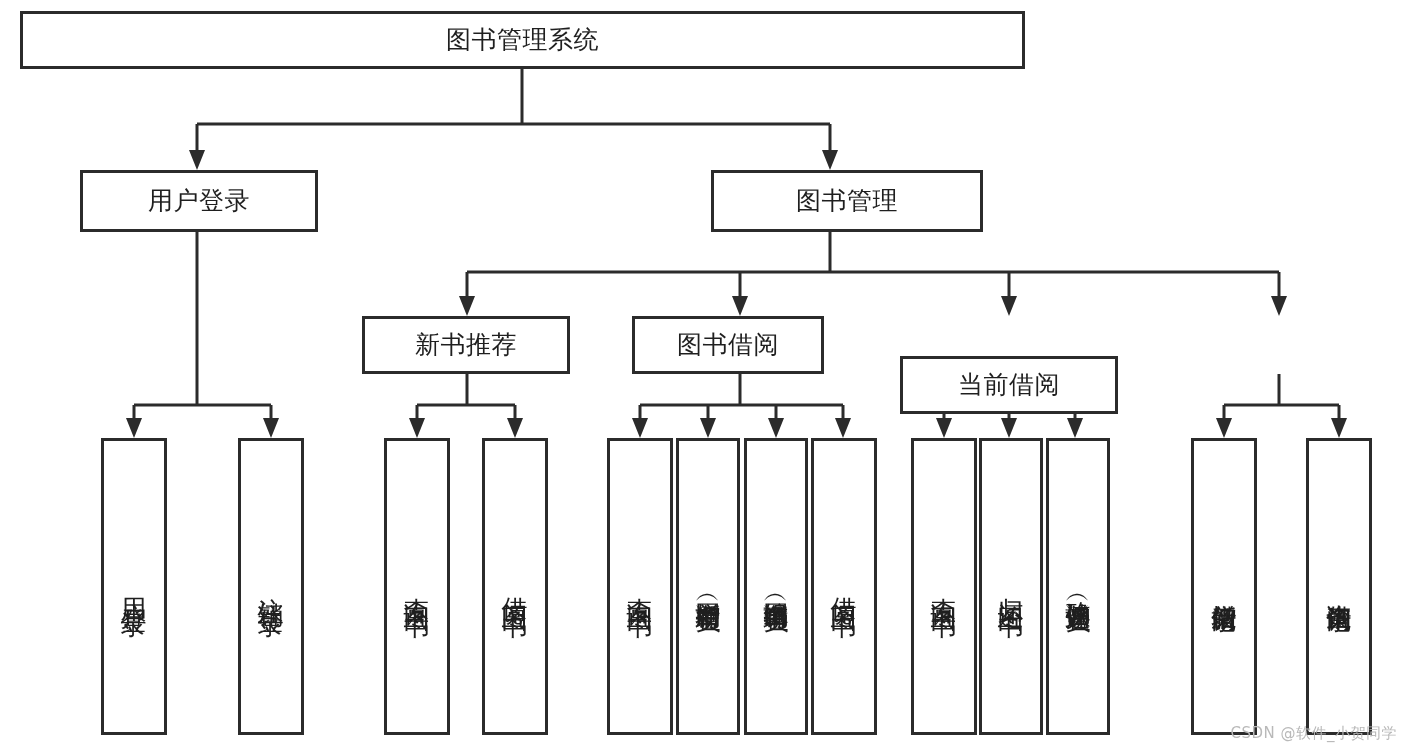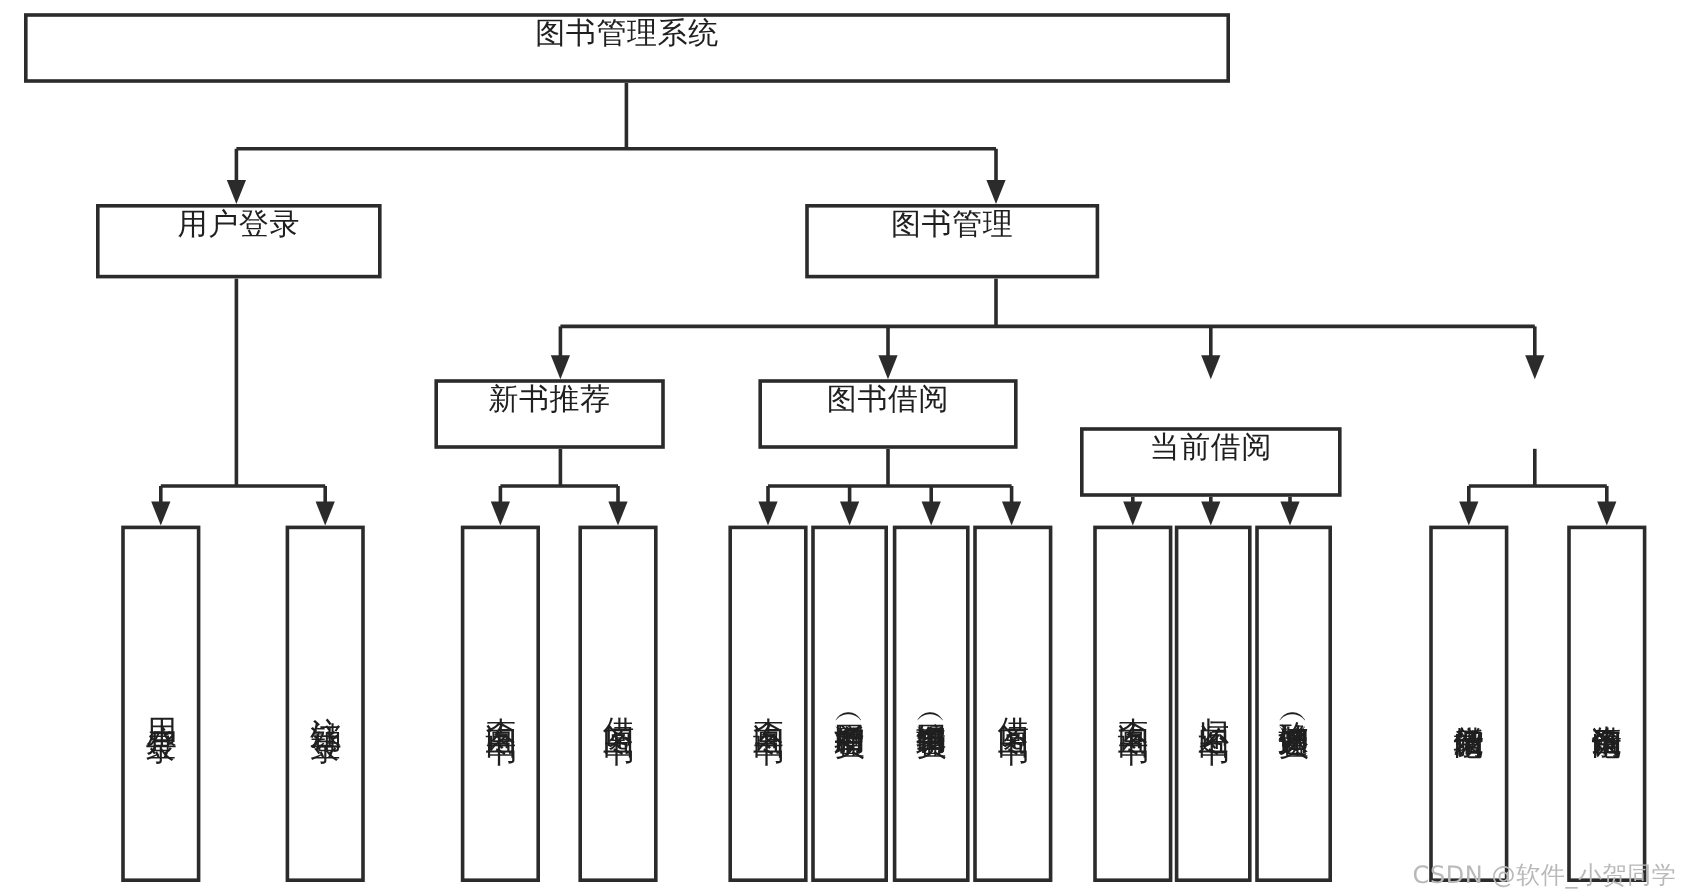--- a/index.html
+++ b/index.html
@@ -31,21 +31,21 @@
   }
   #edges polygon{ fill:#2b2b2b; }
 
   
   .node{
     position:absolute;
     box-sizing:border-box;
     border:3px solid #2b2b2b;
     background:#ffffff;
     display:flex;
-    align-items:flex-start;
+    align-items:center;
     justify-content:center;
     overflow:hidden;
   }
   .node .label{
     display:block;
     text-align:center;
     line-height:1.12;
     letter-spacing:0.5px;
     color:#1f1f1f;
   }
@@ -73,21 +73,21 @@
   .node.vert.tight .label{
     font-size:25px;
     letter-spacing:1px;
   }
 
   
   #watermark{
     position:absolute;
     right:8px;
     bottom:4px;
-    font-size:20px;
+    font-size:15px;
     color:#b9b9b9;
     white-space:nowrap;
     letter-spacing:0.5px;
     font-family:"DejaVu Sans","Liberation Sans",sans-serif;
   }
 </style>
 </head>
 <body>
 
 <div id="canvas">
@@ -159,28 +159,28 @@
     <polygon points="1331,418 1347,418 1339,438"></polygon>
   </svg>
 
   <div class="node horiz root" style="left:20px;  top:11px;  width:1005px; height:58px;">
     <span class="label">图书管理系统</span>
   </div>
 
   <div class="node horiz" style="left:80px;  top:170px; width:238px; height:62px;">
     <span class="label">用户登录</span>
   </div>
-  <div class="node horiz" style="left:671px; top:170px; width:245px; height:62px;">
+  <div class="node horiz" style="left:711px; top:170px; width:272px; height:62px;">
     <span class="label">图书管理</span>
   </div>
 
-  <div class="node horiz" style="left:362px;  top:316px; width:192px; height:58px;">
+  <div class="node horiz" style="left:362px;  top:316px; width:208px; height:58px;">
     <span class="label">新书推荐</span>
   </div>
-  <div class="node horiz" style="left:632px;  top:316px; width:216px; height:58px;">
+  <div class="node horiz" style="left:632px;  top:316px; width:192px; height:58px;">
     <span class="label">图书借阅</span>
   </div>
   <div class="node horiz" style="left:900px;  top:316px; width:218px; height:58px;margin-top:40px;">
     <span class="label">当前借阅</span>
   </div>
 
   <div class="node vert" style="left:101px; top:438px; width:66px; height:297px;">
     <span class="label">用户登录</span>
   </div>
   <div class="node vert" style="left:238px; top:438px; width:66px; height:297px;">

